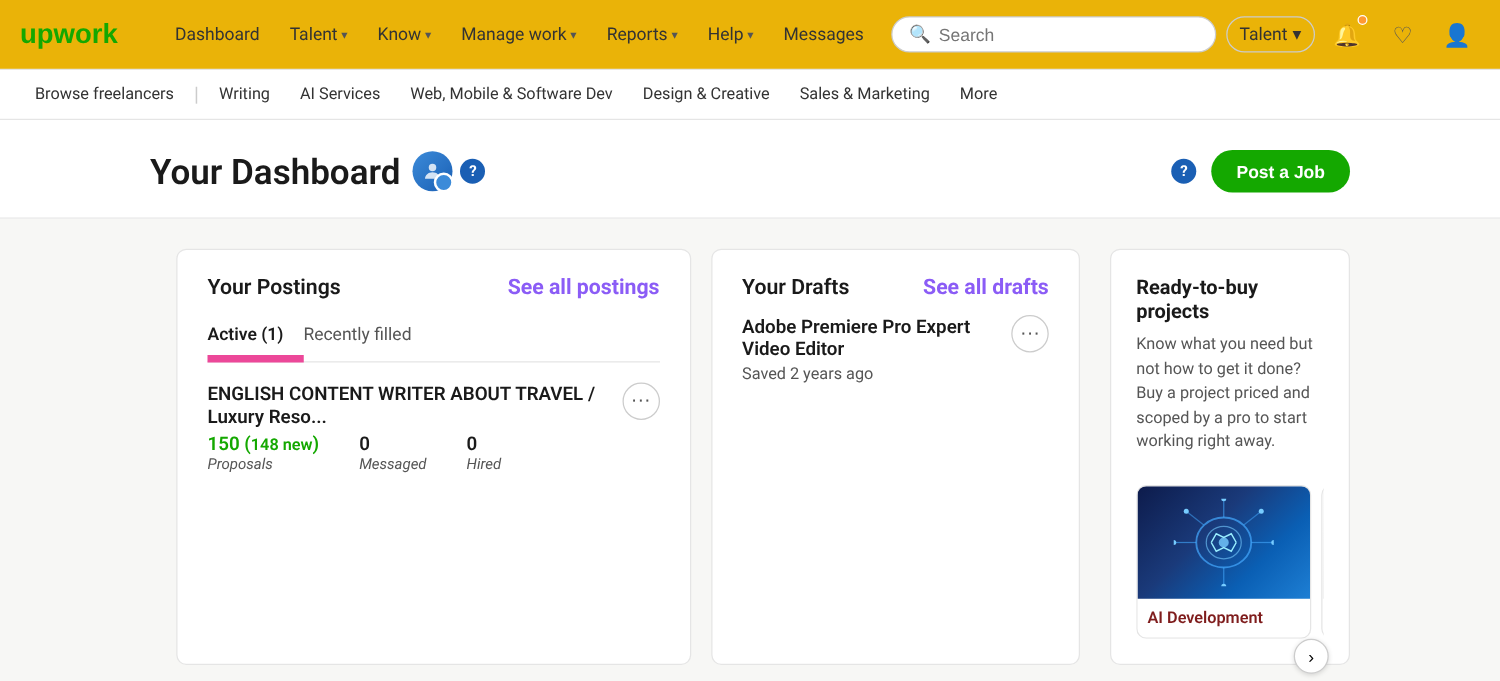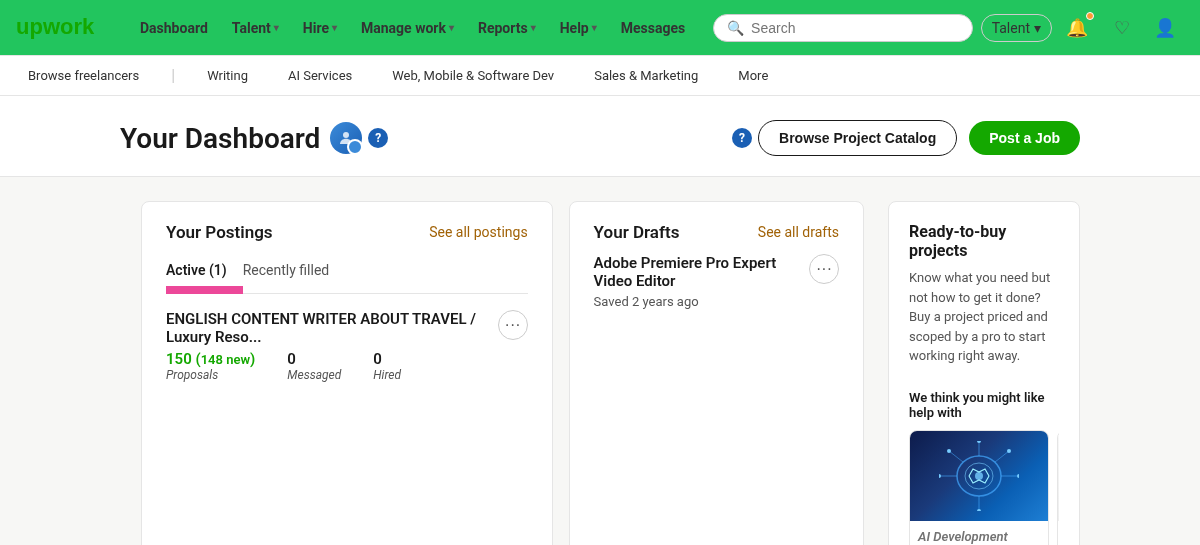--- a/index.html
+++ b/index.html
@@ -1,29 +1,29 @@
 <!DOCTYPE html>
 <html><head>
   <meta charset="utf-8">
   <style>
     * { box-sizing: border-box; margin: 0; padding: 0; }
     body { font-family: -apple-system, BlinkMacSystemFont, 'Segoe UI', Roboto, sans-serif; background: #fff; font-size: 14px; color: #1a1a1a; }
 
     
     .top-nav {
       display: flex; align-items: center; padding: 0 16px; height: 56px;
-      border-bottom: 1px solid #e5e5e5; background: #22c55e;
+      border-bottom: 1px solid #e5e5e5; background: #eab308;
     }
     .logo { margin-right: 24px; }
     .logo svg { width: 90px; height: 28px; }
     .nav-links { display: flex; align-items: center; gap: 4px; flex: 1; }
     .nav-item {
       display: flex; align-items: center; gap: 3px;
       padding: 6px 10px; cursor: pointer; font-size: 14px; color: #333;
-      font-weight: 700; white-space: nowrap; border-radius: 4px;
+      font-weight: 400; white-space: nowrap; border-radius: 4px;
     }
     .nav-chevron { font-size: 10px; color: #555; }
     .nav-right { display: flex; align-items: center; gap: 8px; }
     .search-box {
       display: flex; align-items: center; border: 1px solid #ccc; border-radius: 20px;
       padding: 5px 14px; gap: 6px; width: 260px; background: #fff;
     }
     .search-icon { color: #888; font-size: 14px; }
     .search-box input { border: none; outline: none; font-size: 14px; color: #333; width: 100%; background: transparent; }
     .talent-dropdown {
@@ -31,21 +31,21 @@
       border: 1px solid #ccc; border-radius: 20px; cursor: pointer; font-size: 14px; color: #333;
     }
     .icon-btn {
       width: 36px; height: 36px; border-radius: 50%; display: flex; align-items: center; justify-content: center;
       cursor: pointer; font-size: 18px; color: #555; position: relative;
     }
 
     
     .sec-nav {
       display: flex; align-items: center; padding: 0 16px; height: 40px;
-      border-bottom: 1px solid #e5e5e5; background: #fff; gap: 16px;
+      border-bottom: 1px solid #e5e5e5; background: #fff; gap: 0;
     }
     .sec-nav-item {
       padding: 8px 12px; font-size: 13px; color: #333; cursor: pointer; white-space: nowrap;
     }
     .sec-sep { color: #ccc; padding: 0 4px; font-size: 16px; }
 
     
     .main { background: #f7f7f5; min-height: calc(545px - 96px); padding: 0; }
 
     
@@ -82,29 +82,29 @@
     }
     .left-col { flex: 1; display: flex; flex-direction: row; gap: 16px; margin-left: 21px; }
     .right-col { width: 192px; }
 
     
     .card {
       background: #fff; border-radius: 8px; border: 1px solid #e5e5e5; padding: 20px 24px;
     }
     .card-header { display: flex; justify-content: space-between; align-items: center; margin-bottom: 12px; }
     .card-title { font-size: 17px; font-weight: 600; color: #1a1a1a; }
-    .see-all { font-size: 14px; color: #a16207; cursor: pointer; font-weight: 400; }
+    .see-all { font-size: 17px; color: #8b5cf6; cursor: pointer; font-weight: 700; }
 
     
     .tabs { display: flex; gap: 0; border-bottom: 1px solid #e5e5e5; margin-bottom: 16px; }
     .tab {
       padding: 8px 16px 8px 0; font-size: 14px; cursor: pointer; color: #555;
       border-bottom: 2px solid transparent; margin-bottom: -1px;
     }
-    .tab.active { color: #1a1a1a; border-bottom: 8px solid #ec4899; font-weight: 600; }
+    .tab.active { color: #1a1a1a; border-bottom: 6px solid #ec4899; font-weight: 600; }
 
     
     .posting-item { display: flex; align-items: flex-start; justify-content: space-between; }
     .posting-info { flex: 1; }
     .posting-title { font-size: 15px; font-weight: 600; color: #1a1a1a; margin-bottom: 4px; }
     .posting-meta { font-size: 13px; color: #555; margin-bottom: 8px; }
     .posting-stats { display: flex; gap: 32px; align-items: flex-start; margin-top: 4px; }
     .stat-item { display: flex; flex-direction: column; font-size: 13px; }
     .stat-value { font-size: 15px; font-weight: 600; color: #1a1a1a; }
     .stat-value.green { color: #14a800; }
@@ -134,21 +134,21 @@
       width: 100%; height: 90px; display: flex; align-items: center; justify-content: center;
       position: relative; overflow: hidden;
     }
     .brain-svg { width: 80px; height: 70px; }
     .cloud-img {
       background: linear-gradient(135deg, #f8f8f8 0%, #e8e8e8 100%);
       width: 100%; height: 90px; display: flex; align-items: center; justify-content: center;
       position: relative;
     }
     .project-label {
-      padding: 8px; font-size: 13px; font-weight: 600; color: #737373; font-style: italic;
+      padding: 8px; font-size: 13px; font-weight: 600; color: #7f1d1d;
     }
     .scroll-btn {
       width: 28px; height: 28px; border-radius: 50%; border: 1px solid #ccc;
       background: #fff; display: flex; align-items: center; justify-content: center;
       cursor: pointer; font-size: 14px; flex-shrink: 0; position: absolute; right: -4px;
       box-shadow: 0 1px 4px rgba(0,0,0,0.15); z-index: 2;
     }
 
     
     .help-q {
@@ -175,21 +175,21 @@
   </div>
   <div class="nav-links">
     <div class="nav-item">
       <span>Dashboard</span>
     </div>
     <div class="nav-item">
       <span>Talent</span>
       <span class="nav-chevron">▾</span>
     </div>
     <div class="nav-item">
-      <span>Hire</span>
+      <span>Know</span>
       <span class="nav-chevron">▾</span>
     </div>
     <div class="nav-item">
       <span>Manage work</span>
       <span class="nav-chevron">▾</span>
     </div>
     <div class="nav-item">
       <span>Reports</span>
       <span class="nav-chevron">▾</span>
     </div>
@@ -222,20 +222,21 @@
     </div>
   </div>
 </nav>
 
 <nav class="sec-nav">
   <span class="sec-nav-item">Browse freelancers</span>
   <span class="sec-sep">|</span>
   <span class="sec-nav-item">Writing</span>
   <span class="sec-nav-item">AI Services</span>
   <span class="sec-nav-item">Web, Mobile &amp; Software Dev</span>
+  <span class="sec-nav-item">Design &amp; Creative</span>
   <span class="sec-nav-item">Sales &amp; Marketing</span>
   <span class="sec-nav-item">More</span>
 </nav>
 
 <div class="main">
 
   <div class="dash-header">
     <div class="dash-title-area">
       <h1 class="dash-title">Your Dashboard</h1>
       <div class="dash-icons">
@@ -244,21 +245,20 @@
             <circle cx="12" cy="8" r="4" fill="#fff" opacity="0.8"></circle>
             <path d="M4 20c0-4 3.6-7 8-7s8 3 8 7" fill="#fff" opacity="0.8"></path>
           </svg>
         </div>
         <span class="help-q">?</span>
       </div>
     </div>
     <div class="dash-buttons">
       <div style="display:flex;align-items:center;gap:6px;">
         <span class="help-q">?</span>
-        <button class="btn-outline">Browse Project Catalog</button>
       </div>
       <button class="btn-primary">Post a Job</button>
     </div>
   </div>
 
   <div class="content-area">
 
     <div class="left-col">
 
       <div class="card">
@@ -312,21 +312,20 @@
           </button>
         </div>
       </div>
 
     </div>
 
     <div class="right-col">
       <div class="right-card">
         <div class="right-title">Ready-to-buy projects</div>
         <div class="right-desc">Know what you need but not how to get it done? Buy a project priced and scoped by a pro to start working right away.</div>
-        <div class="might-like">We think you might like help with</div>
         <div style="position:relative;">
           <div class="projects-scroll">
 
             <div class="project-card">
               <div class="ai-img">
                 <svg class="brain-svg" viewBox="0 0 80 70" xmlns="http://www.w3.org/2000/svg">
 
                   <ellipse cx="40" cy="35" rx="22" ry="20" fill="none" stroke="#4af" stroke-width="1.5" opacity="0.7"></ellipse>
                   <ellipse cx="40" cy="35" rx="14" ry="13" fill="none" stroke="#7cf" stroke-width="1" opacity="0.6"></ellipse>
                   <circle cx="40" cy="35" r="4" fill="#7cf" opacity="0.8"></circle>

